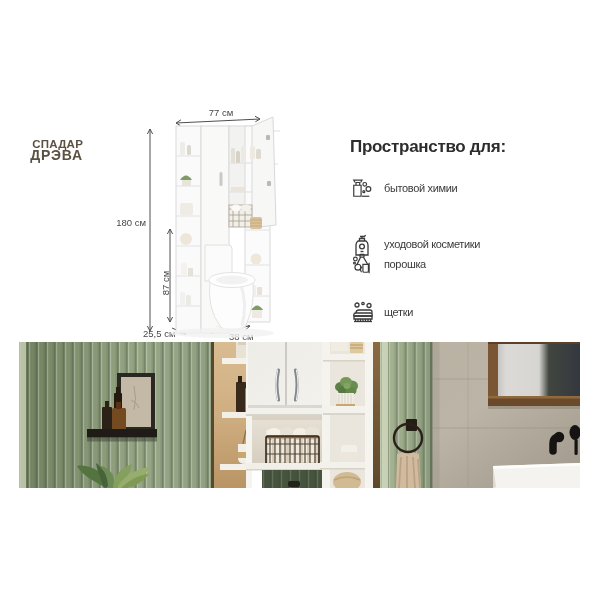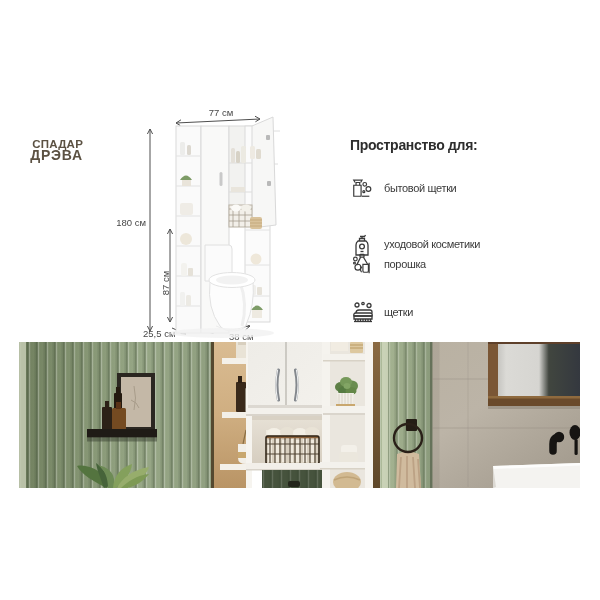--- a/index.html
+++ b/index.html
@@ -1,21 +1,21 @@
 <!DOCTYPE html>
 <html><head>
 <meta charset="utf-8">
 <style>
   html,body{margin:0;padding:0;}
   body{width:600px;height:600px;background:#ffffff;position:relative;overflow:hidden;
        font-family:"Liberation Sans", sans-serif;}
   .logo{position:absolute;left:27px;top:139px;width:56px;text-align:right;
         color:#5b5142;font-weight:bold;font-size:11.5px;line-height:11px;letter-spacing:0.2px;}
   .logo .l2{font-size:14px;letter-spacing:0.8px;}
-  h1.head{position:absolute;left:350px;top:137px;margin:0;font-size:14px;color:#2d2d2d;
+  h1.head{position:absolute;left:350px;top:137px;margin:0;font-size:17px;color:#2d2d2d;
           font-weight:bold;letter-spacing:-0.3px;}
   .item{position:absolute;left:351px;color:#3a3a3a;font-size:11px;letter-spacing:-0.35px;}
   .item .txt{position:absolute;left:33px;top:5px;white-space:nowrap;}
   svg{display:block;}
 </style>
 </head>
 <body>
 
 <div class="logo">СПАДАР<br><span class="l2">ДРЭВА</span></div>
 
@@ -24,21 +24,21 @@
 <div class="item" style="top:177px;">
   <svg width="22" height="22" viewBox="0 0 24 24" fill="none" stroke="#3a3a3a" stroke-width="1.3">
     <path d="M4 9 h7 v12 h-8 v-12 z"></path>
     <path d="M5.5 9 v-3 h4 v3"></path>
     <path d="M4.5 6 l-1.5 -2.5 h9 l-1.5 2.5"></path>
     <circle cx="15" cy="8" r="2"></circle>
     <circle cx="19" cy="13" r="2.6"></circle>
     <circle cx="14" cy="16" r="1.1"></circle>
     <path d="M12 21 h8"></path>
   </svg>
-  <span class="txt">бытовой щетки</span>
+  <span class="txt">бытовой химии</span>
 </div>
 
 <div class="item" style="top:233px;">
   <svg width="22" height="24" viewBox="0 0 22 24" fill="none" stroke="#3a3a3a" stroke-width="1.3">
     <path d="M7 8 q-2 1.5 -2 4 v10 h12 v-10 q0 -2.5 -2 -4 z"></path>
     <path d="M8.5 8 v-2.5 h5 v2.5"></path>
     <path d="M11 5.5 v-2"></path>
     <path d="M9 3.5 h4.5 l1 -1.5"></path>
     <circle cx="11" cy="13.5" r="2.4"></circle>
     <path d="M9.5 18.5 h3"></path>

